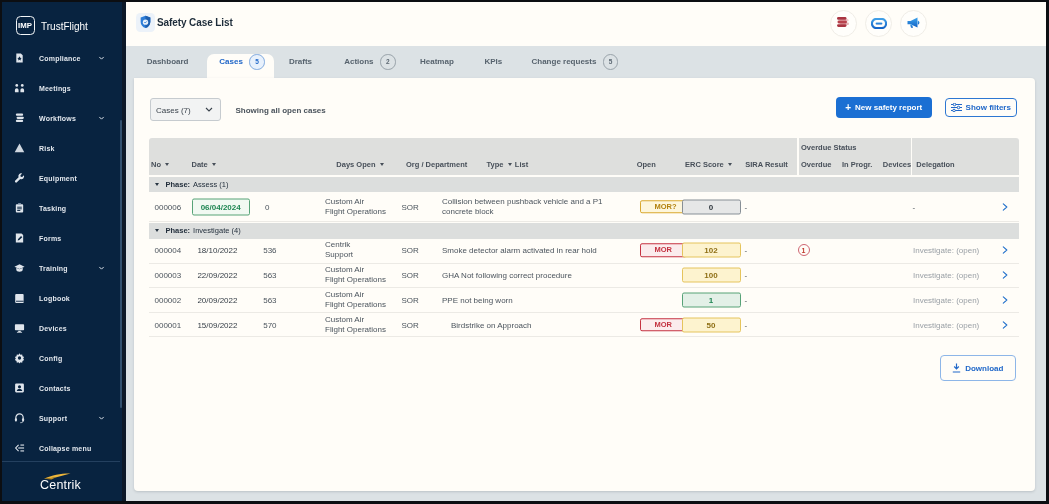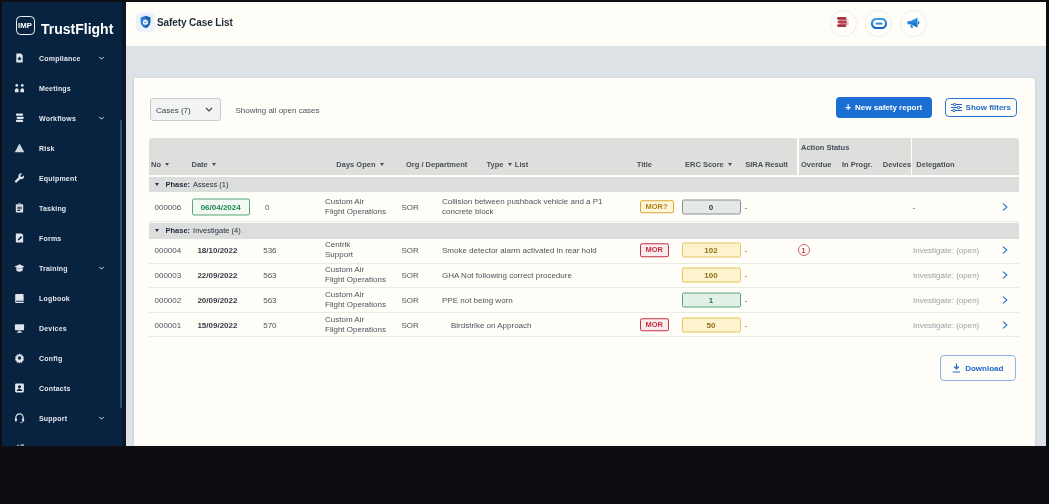--- a/index.html
+++ b/index.html
@@ -1,23 +1,23 @@
 <!DOCTYPE html>
 <html><head>
 <meta charset="utf-8">
 <style>
 * { margin:0; padding:0; box-sizing:border-box; }
 html,body { width:1049px; height:504px; overflow:hidden; }
 body { background:#0c0e12; font-family:"Liberation Sans",sans-serif; position:relative; }
-.frame { position:absolute; left:2px; top:2px; width:1044px; height:444px; background:#dce2e5; overflow:hidden; }
+.frame { position:absolute; left:2px; top:2px; width:1044px; height:499px; background:#dce2e5; overflow:hidden; }
 
 .sidebar { position:absolute; left:0; top:0; width:121.5px; height:499px; background:#082340; }
 .sidebar .thumb { position:absolute; right:1.5px; top:118px; width:2.5px; height:288px; background:#31506f; border-radius:1px; }
 .logo-box { position:absolute; left:13.5px; top:13.5px; width:19px; height:19px; border:1.7px solid #f2f5f7; border-radius:4.5px; color:#fff; font-weight:bold; font-size:7.8px; display:flex; align-items:center; justify-content:center; letter-spacing:0; }
-.logo-name { position:absolute; left:39px; top:18.5px; font-size:14px; font-weight:bold; color:#fff; }
+.logo-name { position:absolute; left:39px; top:18.5px; font-size:10px; font-weight:normal; color:#fff; }
 .mitem { position:absolute; left:0; width:121.5px; height:30px; }
 .mitem .ic { position:absolute; left:12px; top:50%; transform:translateY(-50%); width:11px; height:11px; }
 .mitem .lb { position:absolute; left:37px; top:50%; transform:translateY(-50%); font-size:7px; font-weight:bold; color:#e3e8ee; letter-spacing:0.2px; }
 .mitem .chev { position:absolute; left:96px; top:50%; transform:translateY(-50%); width:7px; height:7px; }
 .side-sep { position:absolute; left:0; top:459px; width:118px; height:1px; background:#24405f; }
 .centrik { position:absolute; left:0; top:468px; width:118px; text-align:center; }
 
 .main { position:absolute; left:121.5px; top:0; right:0; height:499px; background:#dce2e5; }
 .topbar { position:absolute; left:0; top:0; right:0; height:44px; background:#fffdf8; }
 .title { position:absolute; left:33.5px; top:15px; font-size:10px; font-weight:bold; color:#1d2c3a; letter-spacing:-0.1px; }
@@ -32,38 +32,38 @@
 .tabband { position:absolute; left:0; top:44px; right:0; height:31.5px; background:#dce2e5; }
 .tab { position:absolute; top:0; height:31.5px; display:flex; align-items:center; font-size:8px; font-weight:bold; color:#57636e; }
 .tab.active-bg { background:#fffdf8; border-radius:7px 7px 0 0; top:7.5px; height:24px; }
 .badge { display:inline-flex; align-items:center; justify-content:center; width:15.5px; height:15.5px; border-radius:50%; font-size:6.5px; font-weight:bold; margin-left:6.5px; }
 .badge.grey { border:1px solid #99a3aa; color:#5b6772; background:transparent; }
 .badge.blue { border:1px solid #82abdf; color:#2168c9; background:#e8f1fc; }
 
 .card { position:absolute; left:10px; top:75.5px; width:901.5px; height:413.5px; background:#fffdf8; border-radius:0 4px 4px 4px; box-shadow:0 1px 2.5px rgba(40,50,60,0.18); }
 .dropdown { position:absolute; left:16.5px; top:20.5px; width:71px; height:23px; background:#f2f3f3; border:1px solid #c6cbcf; border-radius:3px; }
 .dropdown span { position:absolute; left:5px; top:6.5px; font-size:8px; color:#3a434c; }
-.showing { position:absolute; left:102px; top:28px; font-size:8px; color:#4a535c; }
+.showing { position:absolute; left:102px; top:28px; font-size:8px; color:#4a535c;font-weight:bold; }
 .btn-blue { position:absolute; left:702px; top:19.5px; width:96.5px; height:20.5px; background:#1b6fd3; border-radius:4px; color:#fff; font-size:8px; font-weight:bold; display:flex; align-items:center; justify-content:center; }
 .btn-filters { position:absolute; left:811px; top:20px; width:72.5px; height:19.5px; background:#fffdf8; border:1px solid #2d77d2; border-radius:4px; color:#2168c9; font-size:8px; font-weight:bold; display:flex; align-items:center; justify-content:center; }
 
 .thead { position:absolute; left:15.5px; top:60px; width:869.5px; height:37px; background:#dedfdd; border-radius:3px 3px 0 0; font-weight:bold; color:#474f59; font-size:7.5px; }
 .th { position:absolute; bottom:6px; white-space:nowrap; }
 .th-group { position:absolute; top:5px; white-space:nowrap; }
 .vsep { position:absolute; top:0; width:1.5px; height:37px; background:#fffdf8; }
 .phase { position:absolute; left:15.5px; width:869.5px; height:15.5px; background:#dcdedd; border-radius:0; font-size:7.5px; color:#232f3c; display:flex; align-items:center; }
 .phase b { margin-right:3px; }
 .arr { display:inline-block; width:0; height:0; border-left:2.8px solid transparent; border-right:2.8px solid transparent; border-top:3.5px solid #474f59; vertical-align:1px; margin-left:2px; }
 .ptri { display:inline-block; width:0; height:0; border-left:2.8px solid transparent; border-right:2.8px solid transparent; border-top:3.6px solid #283542; margin:0 7px 0 5.5px; }
 .row { position:absolute; left:15.5px; width:869.5px; border-bottom:1px solid #eceae5; font-size:8px; color:#4b545d; }
 .cell { position:absolute; top:50%; transform:translateY(-50%); white-space:nowrap; }
 .datebox { position:absolute; left:42.7px; top:50%; transform:translateY(-50%); width:58px; height:17px; border:1px solid #56a377; background:#f1f9f2; border-radius:2px; color:#1f8653; font-weight:bold; font-size:8px; display:flex; align-items:center; justify-content:center; }
-.dateb { font-weight:bold; color:#343d46; }
+.dateb { font-weight:normal; color:#343d46; }
 .two { line-height:10px; }
-.flagbad { position:absolute; left:490.5px; top:50%; transform:translateY(-50%); height:13.5px; padding:0 5px; border-radius:2px; font-size:7.5px; font-weight:bold; display:flex; align-items:center; }
+.flagbad { position:absolute; left:490.5px; top:50%; transform:translateY(-50%); height:13.5px; padding:0 14px; border-radius:2px; font-size:7.5px; font-weight:bold; display:flex; align-items:center; }
 .flag-amber { border:1px solid #d9a82e; background:#fdf6dc; color:#b3820e; }
 .flag-red { border:1px solid #c53241; background:#fbeced; color:#c33240; }
 .ercbox { position:absolute; left:532.5px; top:50%; transform:translateY(-50%); width:59px; height:15px; border-radius:2px; font-size:8px; font-weight:bold; display:flex; align-items:center; justify-content:center; }
 .erc-grey { border:1.2px solid #878f96; background:#e6e7e7; color:#30383f; }
 .erc-yellow { border:1px solid #e5c45c; background:#fdf3cf; color:#8f6f15; }
 .erc-green { border:1px solid #57a277; background:#e3f0e7; color:#1f8653; }
 .odcirc { position:absolute; left:648.5px; top:50%; transform:translateY(-50%); width:12px; height:12px; border-radius:50%; border:1px solid #cf6673; color:#c0392b; font-size:7px; font-weight:bold; display:flex; align-items:center; justify-content:center; }
 .deleg { position:absolute; left:764px; color:#9aa0a6; top:50%; transform:translateY(-50%); font-size:8px; }
 .chev-r { position:absolute; left:853px; top:50%; transform:translateY(-50%); }
 
@@ -246,20 +246,30 @@
                 <stop offset="0" stop-color="#3fa4ec"></stop>
                 <stop offset="1" stop-color="#1161c4"></stop>
               </linearGradient>
             </defs>
             <path d="M1.5 5h3L11.5 1.6v10L4.5 8.2h-3z" fill="url(#lg2)"></path>
             <path d="M11.8 4.4a2.3 2.3 0 0 1 0 4.4z" fill="url(#lg2)"></path>
             <path d="M4 8.4l1.1 3.4h2l-1.1-3.4z" fill="url(#lg2)"></path>
           </svg>
       </div>
     </div>
+    <div class="tabband" id="tabband">
+      <div class="tab active-bg" style="left:83.2px; width:67px;"></div>
+      <div class="tab" style="left:23.2px">Dashboard</div>
+      <div class="tab" style="left:95.8px; color:#2066c8">Cases <span class="badge blue">5</span></div>
+      <div class="tab" style="left:165.4px">Drafts</div>
+      <div class="tab" style="left:220.7px">Actions <span class="badge grey">2</span></div>
+      <div class="tab" style="left:296.5px">Heatmap</div>
+      <div class="tab" style="left:360.9px">KPIs</div>
+      <div class="tab" style="left:408px">Change requests <span class="badge grey">5</span></div>
+    </div>
     <div class="card" id="card">
       <div class="dropdown">
           <span>Cases (7)</span>
         <svg style="position:absolute;right:7px;top:8px" width="8" height="6" viewBox="0 0 8 6">
             <path d="M1 1l3 3 3-3" stroke="#3a434c" stroke-width="1.1" fill="none"></path>
           </svg>
       </div>
       <div class="showing">Showing all open cases</div>
       <div class="btn-blue"><span style="font-size:10px;margin-right:4px;font-weight:bold">+</span>New safety report</div>
       <div class="btn-filters">
@@ -268,28 +278,28 @@
               <path d="M0 1.5h11M0 4.5h11M0 7.5h11"></path>
             </g>
             <circle cx="3.5" cy="1.5" r="1.3" fill="#fffdf8" stroke="#2168c9"></circle>
             <circle cx="7.5" cy="4.5" r="1.3" fill="#fffdf8" stroke="#2168c9"></circle>
             <circle cx="3" cy="7.5" r="1.3" fill="#fffdf8" stroke="#2168c9"></circle>
           </svg>
         Show filters</div>
       <div class="thead">
         <div class="vsep" style="left:648.3px"></div>
         <div class="vsep" style="left:761.7px"></div>
-        <div class="th-group" style="left:652px">Action Status</div>
+        <div class="th-group" style="left:652px">Overdue Status</div>
         <div class="th" style="left:2.1px">No <span class="arr"></span></div>
         <div class="th" style="left:42.5px">Date <span class="arr"></span></div>
         <div class="th" style="left:187.3px">Days Open <span class="arr"></span></div>
         <div class="th" style="left:257px">Org / Department</div>
         <div class="th" style="left:337.5px">Type <span class="arr"></span></div>
         <div class="th" style="left:365.8px">List</div>
-        <div class="th" style="left:487.7px">Title</div>
+        <div class="th" style="left:487.7px">Open</div>
         <div class="th" style="left:536px">ERC Score <span class="arr"></span></div>
         <div class="th" style="left:596.2px">SIRA Result</div>
         <div class="th" style="left:652px">Overdue</div>
         <div class="th" style="left:692.9px">In Progr.</div>
         <div class="th" style="left:733.8px">Devices</div>
         <div class="th" style="left:767.3px">Delegation</div>
       </div>
       <div class="phase" style="top:99.4px"><span class="ptri"></span><b>Phase:</b> Assess (1)</div>
       <div class="row" style="top:114.7px; height:30.3px;">
         <div class="cell" style="left:5.5px">000006</div>

